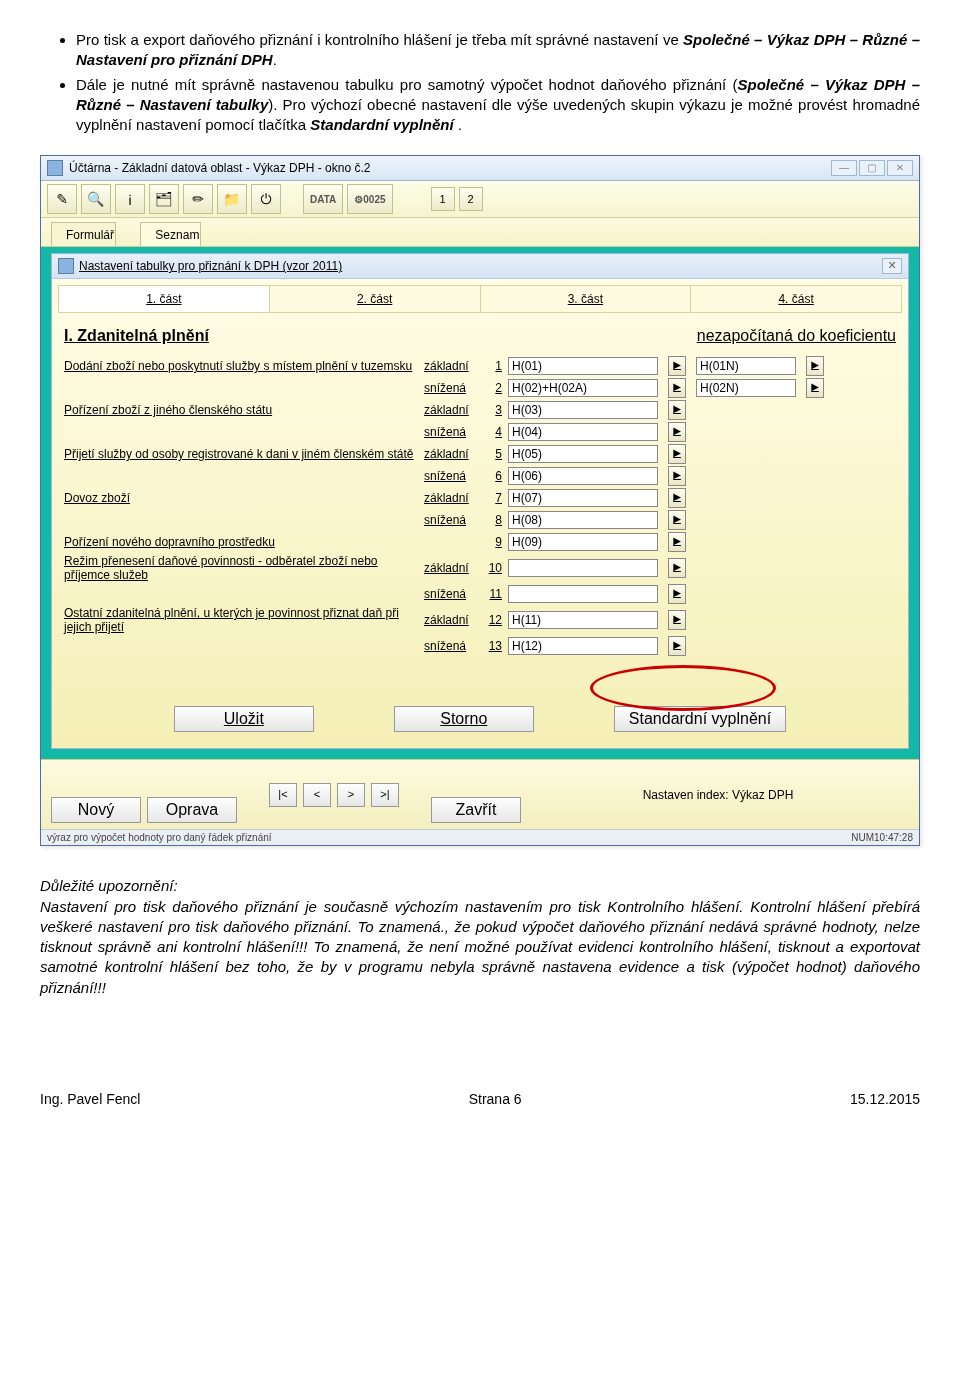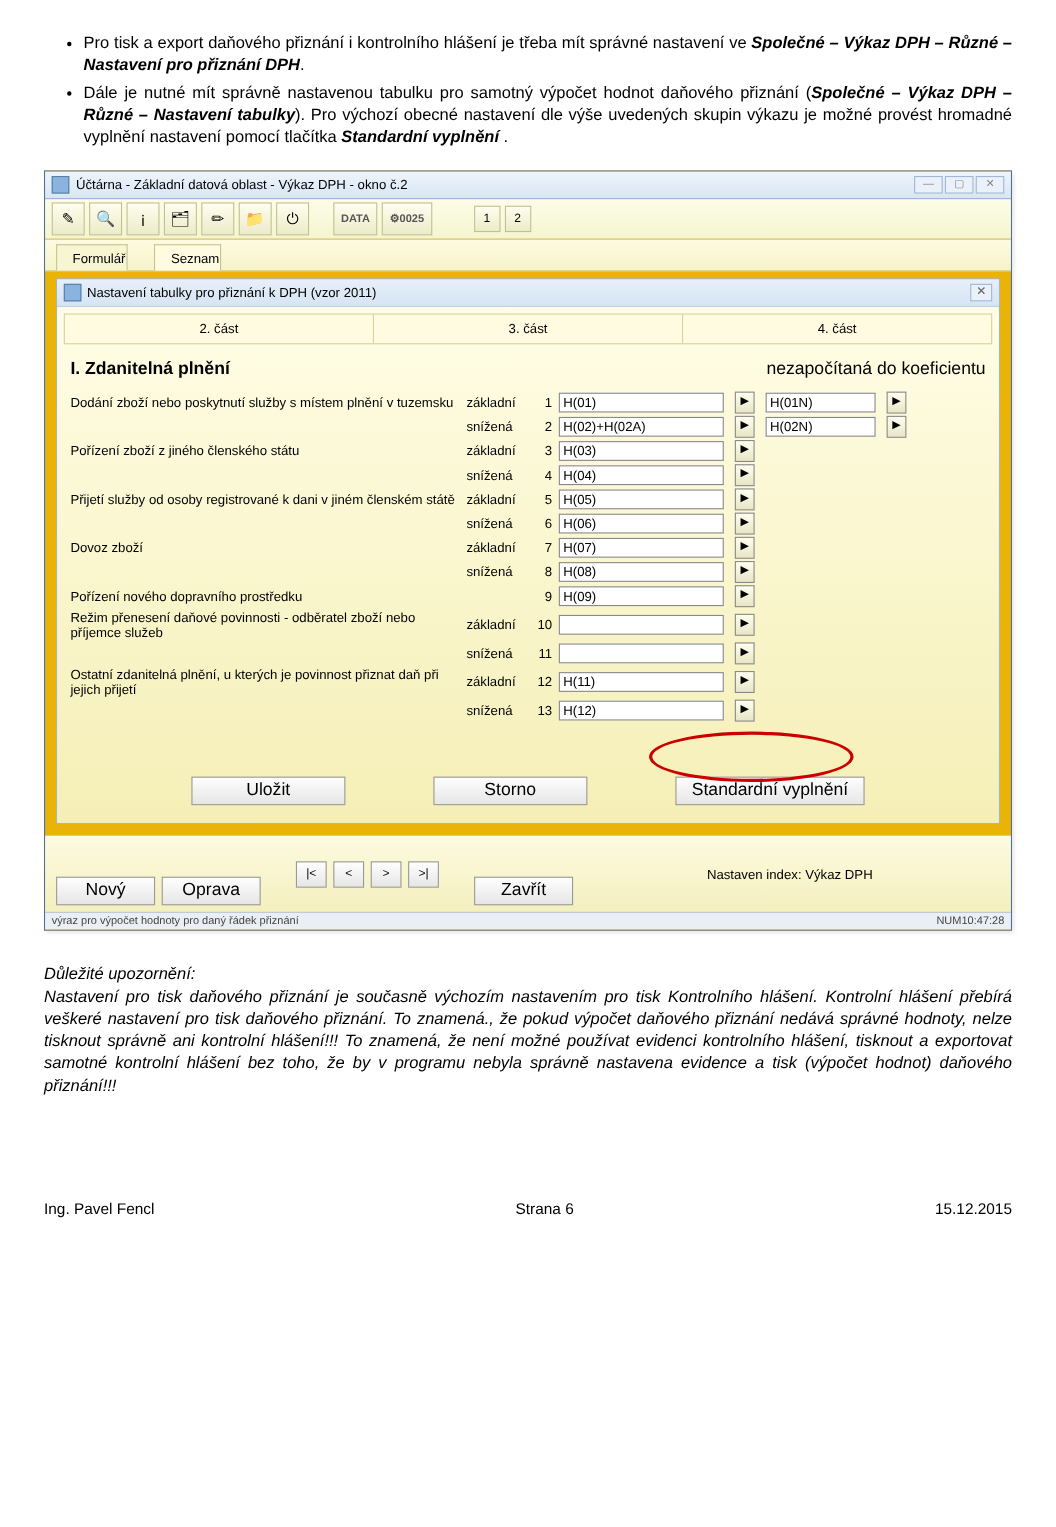--- a/index.html
+++ b/index.html
@@ -11,21 +11,21 @@
     color: #000;
     width: 880px;
   }
   .doc-text { line-height: 1.35; }
   .bullet-list { margin: 0 0 20px 0; padding-left: 36px; }
   .bullet-list li { margin-bottom: 4px; text-align: justify; }
   .italic-bold { font-weight: bold; font-style: italic; }
   .ital { font-style: italic; }
   .app-window {
     border: 1px solid #4a6fa5;
-    background: #eab308;
+    background: #14b8a6;
     margin: 10px 0 30px 0;
     font-size: 12px;
     box-shadow: 2px 2px 4px rgba(0,0,0,0.1);
   }
   .titlebar {
     background: linear-gradient(#eef4fb, #d8e6f5);
     border-bottom: 1px solid #9fb7d4;
     padding: 4px 6px;
     display: flex;
     align-items: center;
@@ -96,20 +96,21 @@
     margin-right: 21px;
     font-size: 12px;
   }
   .tabstrip .tab.active {
     background: #fffbe0;
   }
   .dialog {
     margin: 6px 10px 10px 10px;
     border: 1px solid #9fb7d4;
     background: linear-gradient(#f3f7fc, #e7effa);
+    text-decoration: underline;
   }
   .dialog-title {
     background: linear-gradient(#e7effa,#d6e4f4);
     padding: 4px 6px;
     display: flex;
     align-items: center;
     border-bottom: 1px solid #b7cbe2;
     position: relative;
   }
   .dialog-title .d-icon {
@@ -293,20 +294,21 @@
   </div>
 
   <div class="dialog">
     <div class="dialog-title">
       <div class="d-icon"></div>
       <span>Nastavení tabulky pro přiznání k DPH (vzor 2011)</span>
       <div class="dialog-close">✕</div>
     </div>
     <div class="dialog-body">
       <div class="part-tabs">
+        <div class="ptab active">1. část</div>
         <div class="ptab">2. část</div>
         <div class="ptab">3. část</div>
         <div class="ptab">4. část</div>
       </div>
       <div class="section-head">
         <span class="lhead">I. Zdanitelná plnění</span>
         <span>nezapočítaná do koeficientu</span>
       </div>
       <div id="form-rows">
           <div class="form-row">

